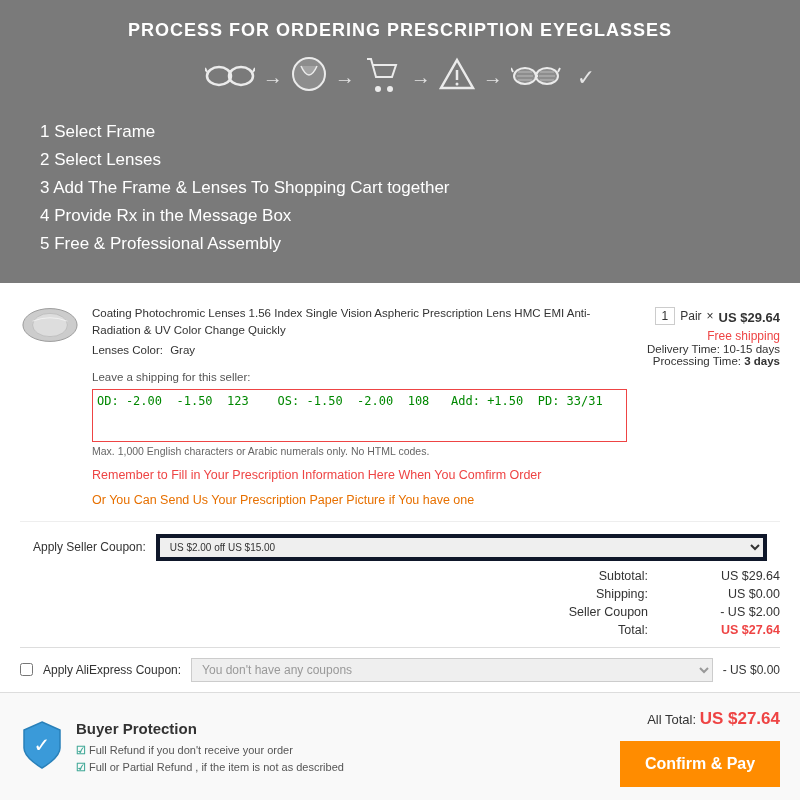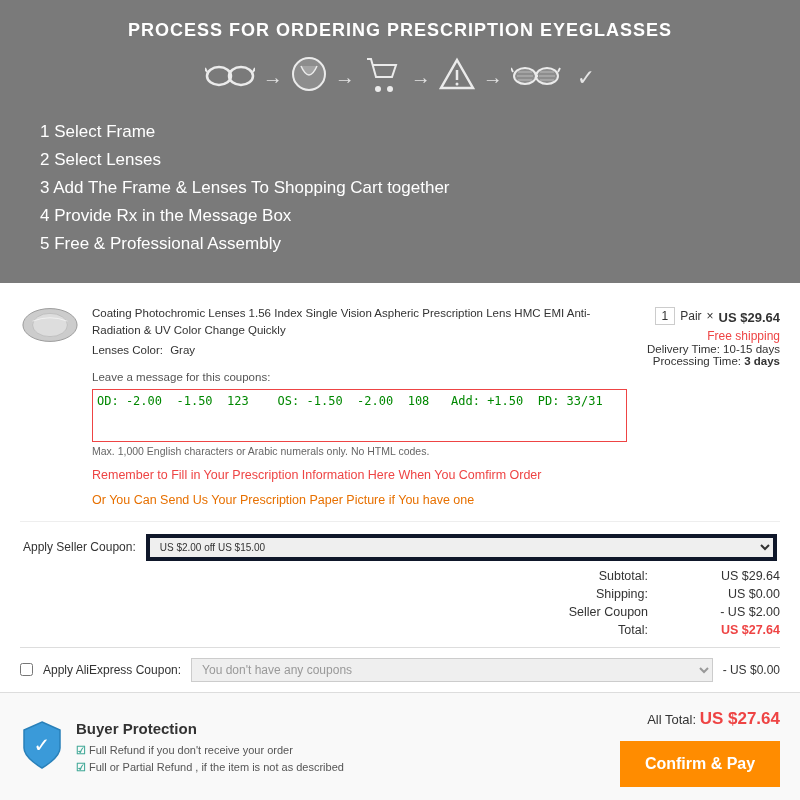--- a/index.html
+++ b/index.html
@@ -165,21 +165,21 @@
       color: #e77000;
       font-size: 12.5px;
       margin: 6px 0 3px;
     }
 
     
     .coupon-row {
       display: flex;
       align-items: center;
       gap: 10px;
-      margin: 12px 3px 8px;
+      margin: 12px 13px 8px;
       justify-content: space-between;
     }
     .coupon-label {
       font-size: 12px;
       color: #333;
       white-space: nowrap;
     }
     .coupon-select {
       flex: 1;
       border: 4px solid #0f172a;
@@ -390,21 +390,21 @@
       </svg>
     </div>
     <div class="product-details">
       <div>Coating Photochromic Lenses 1.56 Index Single Vision Aspheric Prescription Lens HMC EMI Anti-Radiation &amp; UV Color Change Quickly</div>
       <div class="lenses-color">
         <span>Lenses Color:</span>
         <span style="margin-left:4px;">Gray</span>
       </div>
 
       <div class="message-section">
-        <div class="message-label">Leave a message for this coupons:</div>
+        <div class="message-label">Leave a shipping for this seller:</div>
         <div class="message-textarea-wrapper">
           <textarea class="message-textarea" style="">OD: -2.00  -1.50  123    OS: -1.50  -2.00  108   Add: +1.50  PD: 33/31</textarea>
         </div>
         <div class="message-hint">Max. 1,000 English characters or Arabic numerals only. No HTML codes.</div>
       </div>
 
       <div class="warning-red">Remember to Fill in Your Prescription Information Here When You Comfirm Order</div>
       <div class="warning-orange">Or You Can Send Us Your Prescription Paper Picture if You have one</div>
     </div>
 

